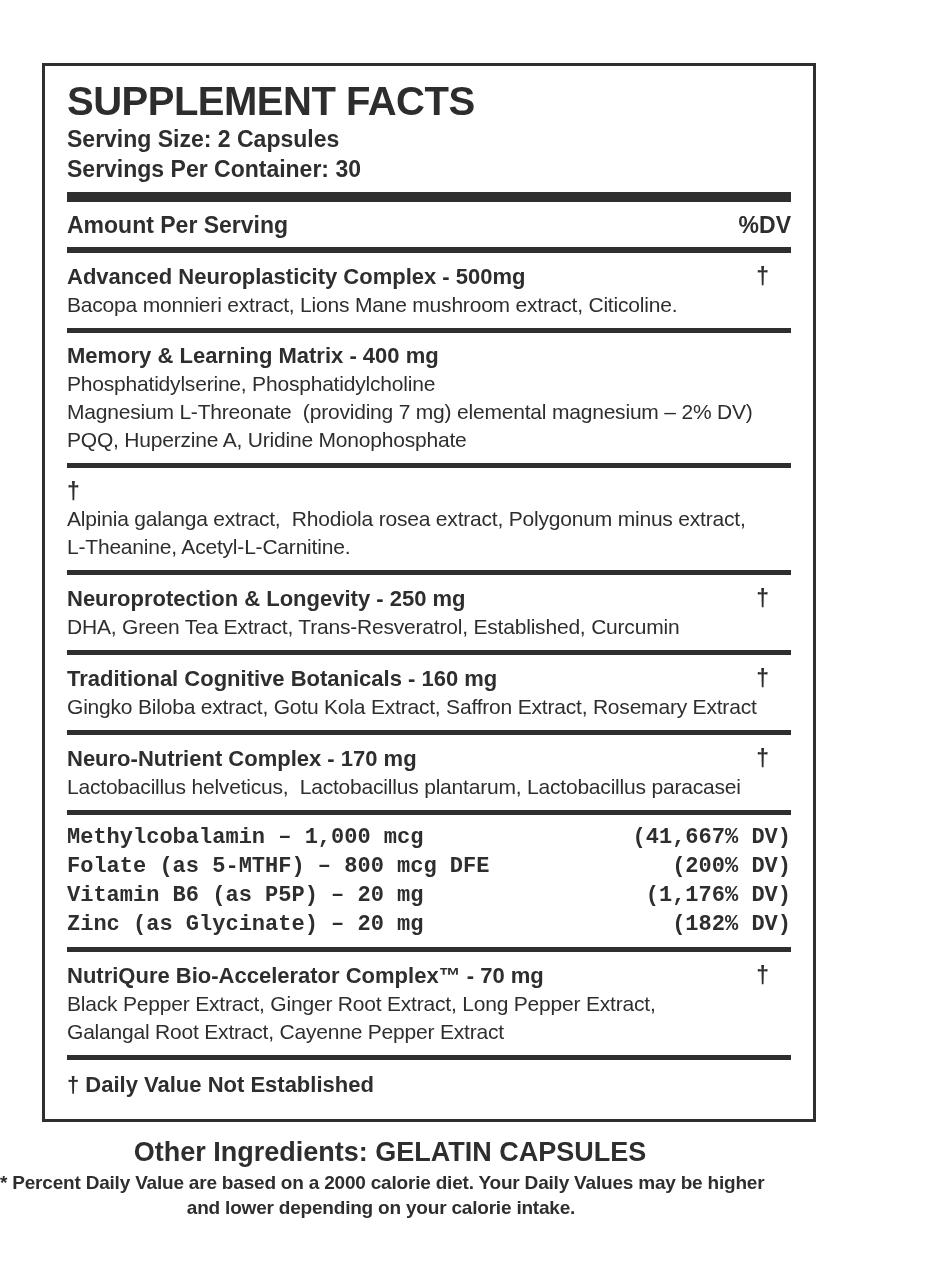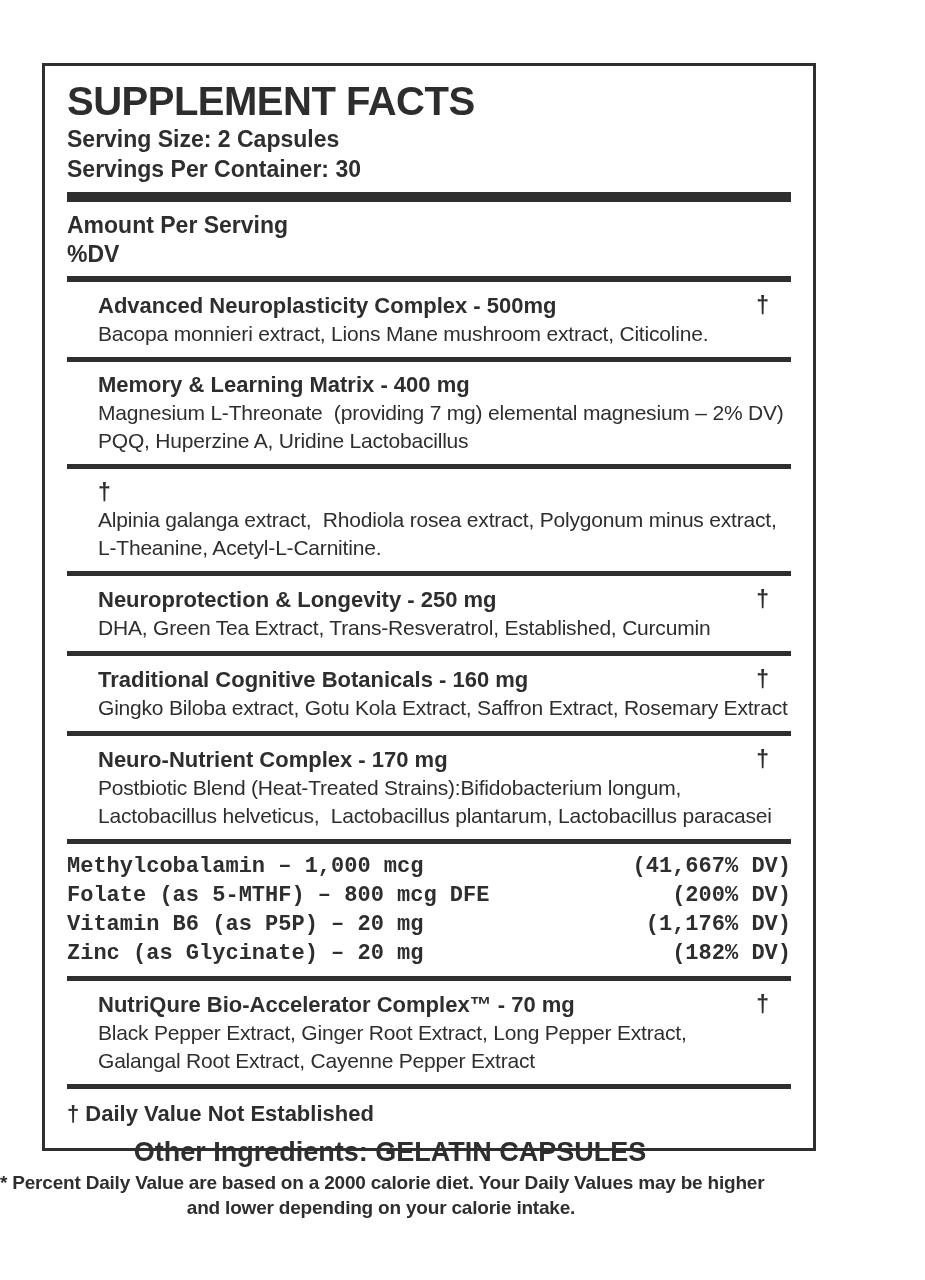--- a/index.html
+++ b/index.html
@@ -40,23 +40,22 @@
   .bar.thin   { height:5px; }
   .aps-row {
     display:flex;
     justify-content:space-between;
     align-items:baseline;
     font-size:23px;
     font-weight:bold;
     line-height:29px;
     padding:2px 0 7px 0;
     color:#2e2e2e;
-    flex-direction:column;
-  }
-  .section { padding:9px 0 9px 0;margin-left:31px; }
+  }
+  .section { padding:9px 0 9px 0; }
   .sec-head {
     display:flex;
     justify-content:space-between;
     align-items:baseline;
     font-size:22px;
     font-weight:bold;
     line-height:28px;
     color:#2e2e2e;
     white-space:nowrap;
   }
@@ -131,22 +130,23 @@
           <span>Advanced Neuroplasticity Complex - 500mg</span>
           <span class="dagger">†</span>
         </div>
         <div class="sec-line">Bacopa monnieri extract, Lions Mane mushroom extract, Citicoline.</div>
       </div>
       <div class="bar thin"></div>
       <div class="section">
         <div class="sec-head">
           <span>Memory &amp; Learning Matrix - 400 mg</span>
         </div>
+        <div class="sec-line">Phosphatidylserine, Phosphatidylcholine</div>
         <div class="sec-line">Magnesium L-Threonate&nbsp; (providing 7 mg) elemental magnesium – 2% DV)</div>
-        <div class="sec-line">PQQ, Huperzine A, Uridine Lactobacillus</div>
+        <div class="sec-line">PQQ, Huperzine A, Uridine Monophosphate</div>
       </div>
       <div class="bar thin"></div>
       <div class="section">
         <div class="sec-head">
           <span class="dagger">†</span>
         </div>
         <div class="sec-line">Alpinia galanga extract,&nbsp; Rhodiola rosea extract, Polygonum minus extract,</div>
         <div class="sec-line">L-Theanine, Acetyl-L-Carnitine.</div>
       </div>
       <div class="bar thin"></div>
@@ -164,21 +164,20 @@
           <span class="dagger">†</span>
         </div>
         <div class="sec-line">Gingko Biloba extract, Gotu Kola Extract, Saffron Extract, Rosemary Extract</div>
       </div>
       <div class="bar thin"></div>
       <div class="section">
         <div class="sec-head">
           <span>Neuro-Nutrient Complex - 170 mg</span>
           <span class="dagger">†</span>
         </div>
-        <div class="sec-line">Postbiotic Blend (Heat-Treated Strains):Bifidobacterium longum,</div>
         <div class="sec-line">Lactobacillus helveticus,&nbsp; Lactobacillus plantarum, Lactobacillus paracasei</div>
       </div>
       <div class="bar thin"></div>
       <div class="pairs">
         <div class="pair-row">
           <span>Methylcobalamin – 1,000 mcg</span>
           <span>(41,667% DV)</span>
         </div>
         <div class="pair-row">
           <span>Folate (as 5-MTHF) – 800 mcg DFE</span>

